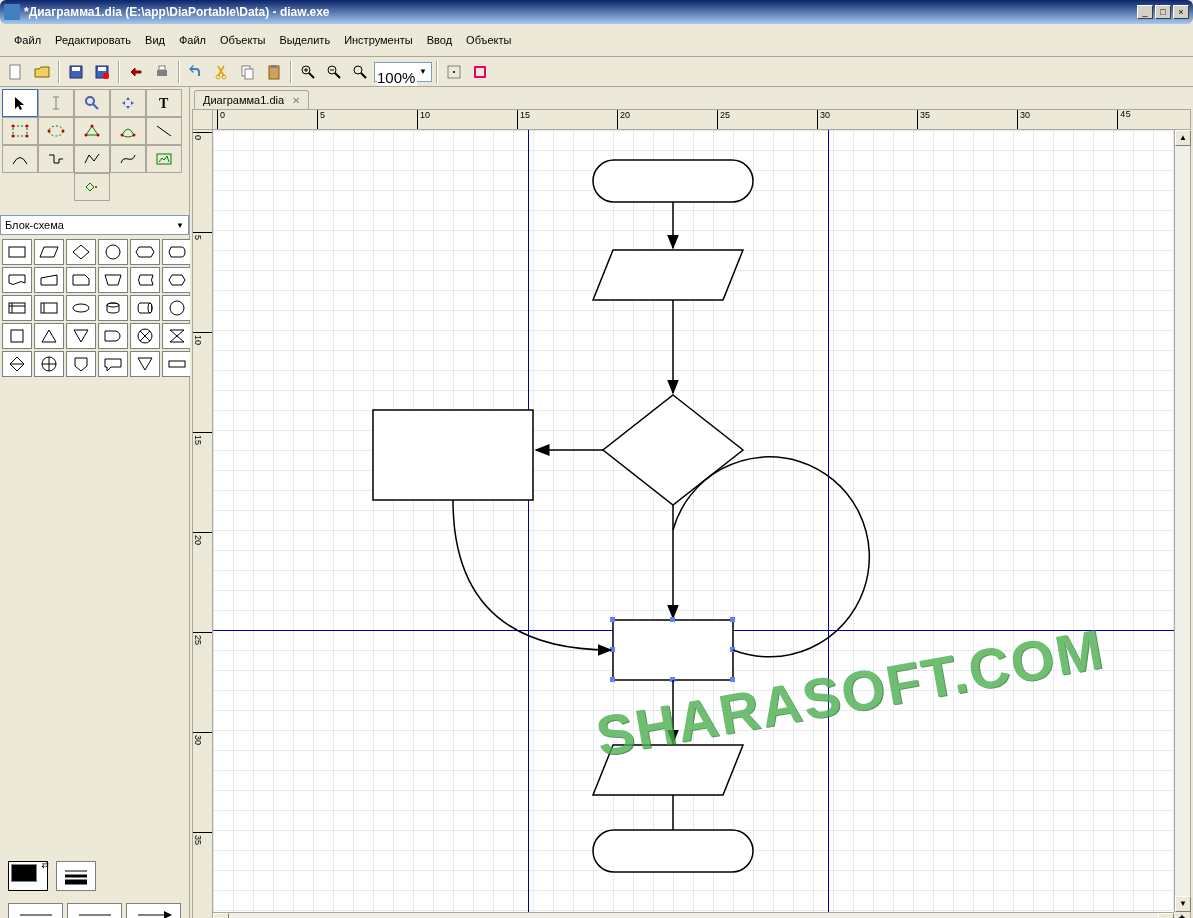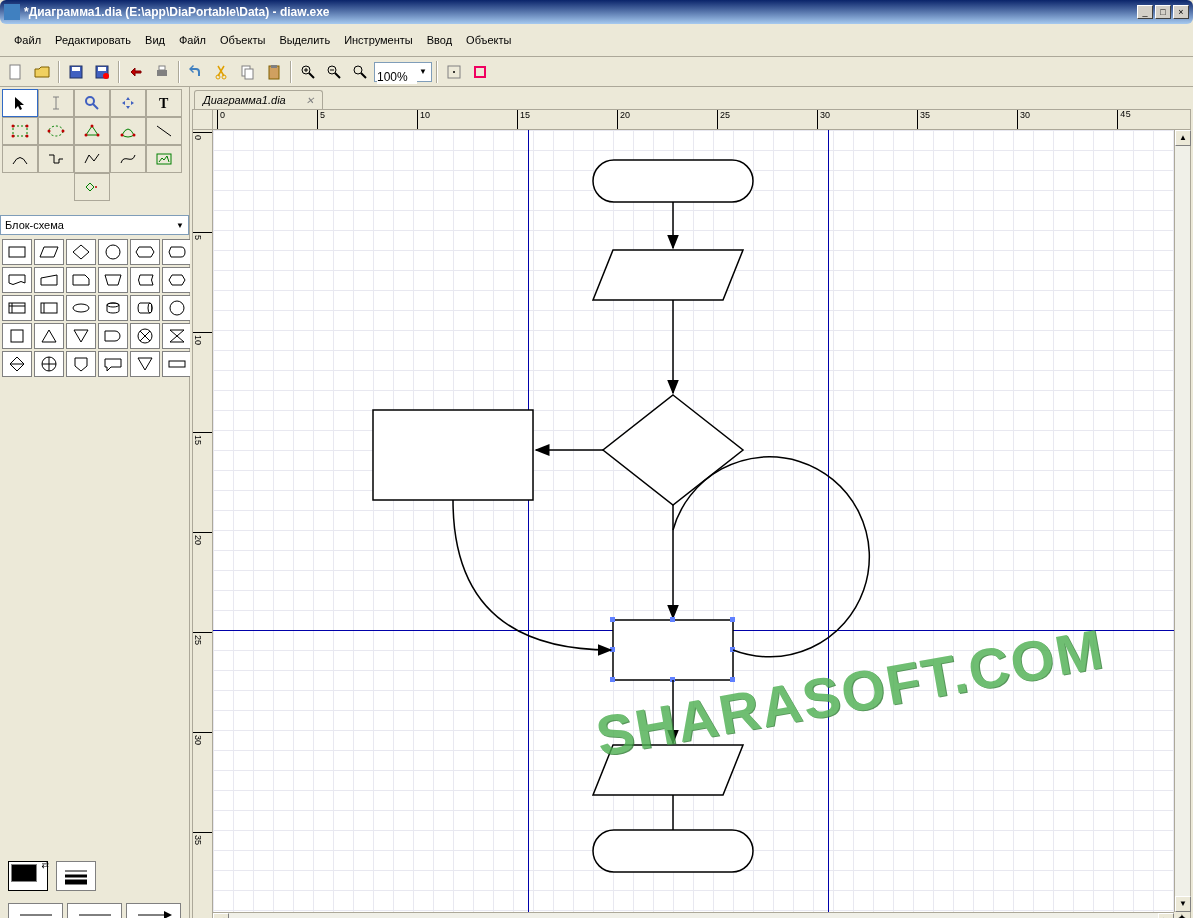--- a/index.html
+++ b/index.html
@@ -14,21 +14,21 @@
 
 
 .menubar { height: 20px; background: #ece9d8; display: flex; align-items: center; padding: 16px 8px; gap: 2px; border-bottom: 1px solid #aca899; }
 .menu-item { padding: 2px 6px; cursor: pointer; }
 
 
 .toolbar { height: 30px; background: #ece9d8; display: flex; align-items: center; padding: 2px 4px; gap: 2px; border-bottom: 1px solid #aca899; }
 .tool-btn { width: 24px; height: 24px; border: 1px solid transparent; display: flex; align-items: center; justify-content: center; cursor: pointer; font-size: 14px; }
 .tool-sep { width: 2px; height: 22px; border-left: 1px solid #aca899; border-right: 1px solid #fff; margin: 0 2px; }
 .zoom-combo { height: 20px; border: 1px solid #7f9db9; background: #fff; padding: 0 2px; display: flex; align-items: center; }
-.zoom-combo input { border: none; width: 40px; font-size: 12px; outline: none; margin-top: 11px; }
+.zoom-combo input { border: none; width: 40px; font-size: 15px; outline: none; margin-top: 11px; }
 .zoom-combo span { font-size: 8px; padding: 0 2px; cursor: pointer; }
 
 
 .main { display: flex; height: calc(100% - 74px); }
 
 
 .left-panel { width: 190px; background: #ece9d8; border-right: 1px solid #aca899; display: flex; flex-direction: column; }
 
 .tool-grid { display: grid; grid-template-columns: repeat(5, 36px); gap: 0; padding: 2px; }
 .tool-grid-btn { width: 36px; height: 28px; border: 1px solid #aca899; background: #ece9d8; display: flex; align-items: center; justify-content: center; cursor: pointer; font-size: 14px; }
@@ -46,21 +46,21 @@
 .color-swatch { width: 40px; height: 30px; border: 1px solid #000; position: relative; background: #fff; }
 .color-swatch-fg { position: absolute; width: 26px; height: 18px; background: #000; top: 2px; left: 2px; border: 1px solid #808080; }
 .line-style-box { width: 40px; height: 30px; border: 1px solid #808080; background: #fff; display: flex; align-items: center; justify-content: center; }
 
 .arrow-style-row { display: flex; padding: 4px 8px; gap: 4px; }
 .arrow-style-box { flex: 1; height: 24px; border: 1px solid #808080; background: #fff; display: flex; align-items: center; justify-content: center; }
 
 
 .canvas-area { flex: 1; display: flex; flex-direction: column; background: #ece9d8; }
 .tab-bar { height: 22px; display: flex; align-items: flex-end; padding: 0 4px; background: #ece9d8; }
-.tab { padding: 3px 8px; background: #ece9d8; border: 1px solid #aca899; border-bottom: none; border-radius: 3px 3px 0 0; display: flex; align-items: center; gap: 20px; cursor: pointer; font-style: italic; }
+.tab { padding: 3px 8px; background: #ece9d8; border: 1px solid #aca899; border-bottom: none; border-radius: 3px 3px 0 0; display: flex; align-items: center; gap: 8px; cursor: pointer; }
 .tab .close { font-size: 10px; color: #808080; cursor: pointer; }
 
 .canvas-container { flex: 1; display: grid; grid-template-columns: 20px 1fr 16px; grid-template-rows: 20px 1fr 16px; background: #fff; border: 1px solid #aca899; margin: 0 2px 2px 2px; }
 .ruler-corner { background: #ece9d8; border-right: 1px solid #aca899; border-bottom: 1px solid #aca899; }
 .ruler-h { background: #ece9d8; border-bottom: 1px solid #aca899; position: relative; overflow: hidden; font-size: 9px; }
 .ruler-h-tick { position: absolute; top: 0; border-left: 1px solid #000; height: 20px; padding-left: 2px; }
 .ruler-v { background: #ece9d8; border-right: 1px solid #aca899; position: relative; overflow: hidden; font-size: 9px; }
 .ruler-v-tick { position: absolute; left: 0; border-top: 1px solid #000; width: 20px; writing-mode: vertical-lr; padding-top: 2px; }
 
 .canvas { position: relative; overflow: hidden; background: #fff; }

